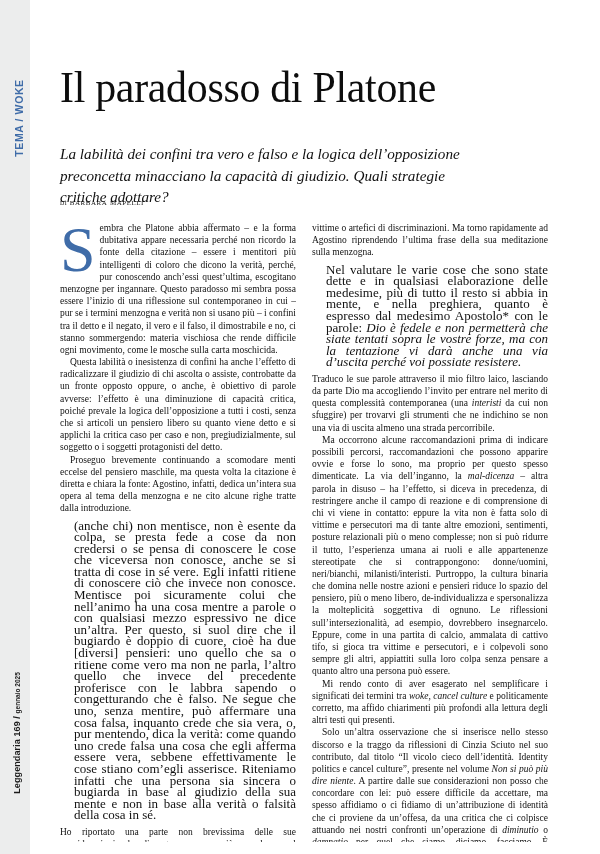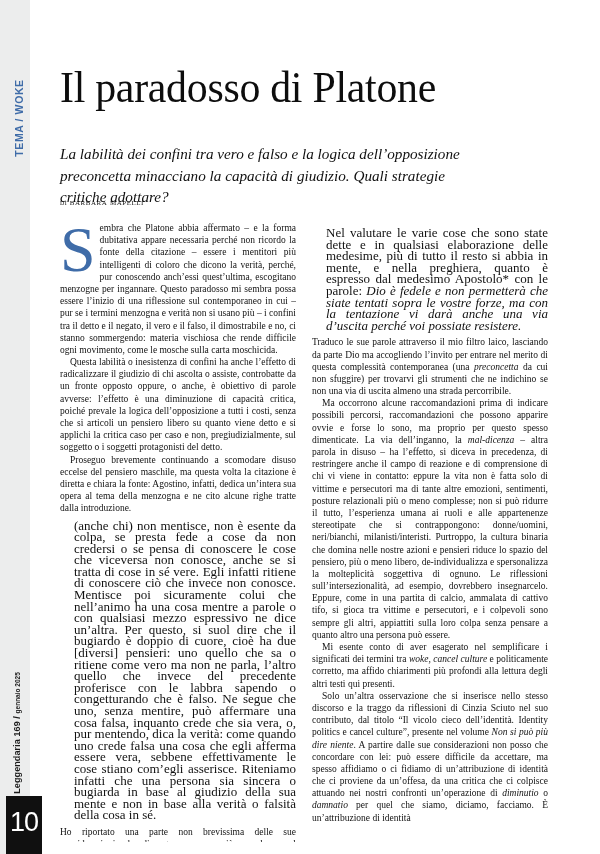--- a/index.html
+++ b/index.html
@@ -155,43 +155,43 @@
 </style>
 </head>
 <body>
 
 <div id="page">
 
   <div class="rail">
     <div class="rail-tema">TEMA / WOKE</div>
     <div class="rail-issue"><span>Leggendaria 169 / </span><span class="date">gennaio 2025</span></div>
   </div>
-  <div class="folio">10</div>
 
   <div class="content">
 
     <h1 class="headline">Il paradosso di Platone</h1>
 
     <div class="standfirst">La labilità dei confini tra vero e falso e la logica dell’opposizione preconcetta minacciano la capacità di giudizio. Quali strategie critiche adottare?</div>
 
     <div class="byline"><span class="di">di </span><span>Barbara Mapelli</span></div>
 
     <div class="cols">
 
       <div class="col col-1">
         <p class="noind"><span class="dropcap">S</span><span>embra che Platone abbia affermato – e la forma dubitativa appare necessaria perché non ricordo la fonte della citazione – essere i mentitori più intelligenti di coloro che dicono la verità, perché, pur conoscendo anch’essi quest’ultima, escogitano menzogne per ingannare. Questo paradosso mi sembra possa essere l’inizio di una riflessione sul contemporaneo in cui – pur se i termini menzogna e verità non si usano più – i confini tra il detto e il negato, il vero e il falso, il dimostrabile e no, ci stanno sommergendo: materia vischiosa che rende difficile ogni movimento, come le mosche sulla carta moschicida.</span></p>
         <p class="ind">Questa labilità o inesistenza di confini ha anche l’effetto di radicalizzare il giudizio di chi ascolta o assiste, controbatte da un fronte opposto oppure, o anche, è obiettivo di parole avverse: l’effetto è una diminuzione di capacità critica, poiché prevale la logica dell’opposizione a tutti i costi, senza che si articoli un pensiero libero su quanto viene detto e si applichi la critica caso per caso e non, pregiudizialmente, sul soggetto o i soggetti protagonisti del detto.</p>
-        <p class="ind">Proseguo brevemente continuando a scomodare disuso eccelse del pensiero maschile, ma questa volta la citazione è diretta e chiara la fonte: Agostino, infatti, dedica un’intera sua opera al tema della menzogna e ne cito alcune righe tratte dalla introduzione.</p>
+        <p class="ind">Proseguo brevemente continuando a scomodare menti eccelse del pensiero maschile, ma questa volta la citazione è diretta e chiara la fonte: Agostino, infatti, dedica un’intera sua opera al tema della menzogna e ne cito alcune righe tratte dalla introduzione.</p>
         <p class="quote">(anche chi) non mentisce, non è esente da colpa, se presta fede a cose da non credersi o se pensa di conoscere le cose che viceversa non conosce, anche se si tratta di cose in sé vere. Egli infatti ritiene di conoscere ciò che invece non conosce. Mentisce poi sicuramente colui che nell’animo ha una cosa mentre a parole o con qualsiasi mezzo espressivo ne dice un’altra. Per questo, si suol dire che il bugiardo è doppio di cuore, cioè ha due [diversi] pensieri: uno quello che sa o ritiene come vero ma non ne parla, l’altro quello che invece del precedente proferisce con le labbra sapendo o congetturando che è falso. Ne segue che uno, senza mentire, può affermare una cosa falsa, inquanto crede che sia vera, o, pur mentendo, dica la verità: come quando uno crede falsa una cosa che egli afferma essere vera, sebbene effettivamente le cose stiano com’egli asserisce. Riteniamo infatti che una persona sia sincera o bugiarda in base al giudizio della sua mente e non in base alla verità o falsità della cosa in sé.</p>
         <p class="noind"><span>Ho riportato una parte non brevissima delle sue considerazioni, che divengono sempre più complesse nel proseguire del testo, poiché mi sembra che questa complessità possa avvicinarci ulteriormente ai nostri tempi, alle difficoltà che ci propongono alcune proposizioni entrate nel dire comune – </span><i>woke, cancel culture</i><span>, politicamente corretto – per interpretare linguaggi, posture politiche, messaggi da social o media, che creano o confermano</span></p>
       </div>
 
       <div class="col col-2">
+        <p class="noind">vittime o artefici di discriminazioni. Ma torno rapidamente ad Agostino riprendendo l’ultima frase della sua meditazione sulla menzogna.</p>
         <p class="quote"><span>Nel valutare le varie cose che sono state dette e in qualsiasi elaborazione delle medesime, più di tutto il resto si abbia in mente, e nella preghiera, quanto è espresso dal medesimo Apostolo* con le parole: </span><i>Dio è fedele e non permetterà che siate tentati sopra le vostre forze, ma con la tentazione vi darà anche una via d’uscita perché voi possiate resistere.</i></p>
-        <p class="noind"><span>Traduco le sue parole attraverso il mio filtro laico, lasciando da parte Dio ma accogliendo l’invito per entrare nel merito di questa complessità contemporanea (una </span><i>preconcetta</i><span> da cui non sfuggire) per trovarvi gli strumenti che ne indichino se non una via di uscita almeno una strada percorribile.</span></p>
+        <p class="noind"><span>Traduco le sue parole attraverso il mio filtro laico, lasciando da parte Dio ma accogliendo l’invito per entrare nel merito di questa complessità contemporanea (una </span><i>interisti</i><span> da cui non sfuggire) per trovarvi gli strumenti che ne indichino se non una via di uscita almeno una strada percorribile.</span></p>
         <p class="ind"><span>Ma occorrono alcune raccomandazioni prima di indicare possibili percorsi, raccomandazioni che possono apparire ovvie e forse lo sono, ma proprio per questo spesso dimenticate. La via dell’inganno, la </span><i>mal-dicenza</i><span> – altra parola in disuso – ha l’effetto, si diceva in precedenza, di restringere anche il campo di reazione e di comprensione di chi vi viene in contatto: eppure la vita non è fatta solo di vittime e persecutori ma di tante altre emozioni, sentimenti, posture relazionali più o meno complesse; non si può ridurre il tutto, l’esperienza umana ai ruoli e alle appartenenze stereotipate che si contrappongono: donne/uomini, neri/bianchi, milanisti/interisti. Purtroppo, la cultura binaria che domina nelle nostre azioni e pensieri riduce lo spazio del pensiero, più o meno libero, de-individualizza e spersonalizza la molteplicità soggettiva di ognuno. Le riflessioni sull’intersezionalità, ad esempio, dovrebbero insegnarcelo. Eppure, come in una partita di calcio, ammalata di cattivo tifo, si gioca tra vittime e persecutori, e i colpevoli sono sempre gli altri, appiattiti sulla loro colpa senza pensare a quanto altro una persona può essere.</span></p>
-        <p class="ind"><span>Mi esente conto di aver esagerato nel semplificare i significati dei termini tra </span><i>woke, cancel culture</i><span> e politicamente corretto, ma affido chiarimenti più profondi alla lettura degli altri testi qui presenti.</span></p>
+        <p class="ind"><span>Mi rendo conto di aver esagerato nel semplificare i significati dei termini tra </span><i>woke, cancel culture</i><span> e politicamente corretto, ma affido chiarimenti più profondi alla lettura degli altri testi qui presenti.</span></p>
         <p class="ind"><span>Solo un’altra osservazione che si inserisce nello stesso discorso e la traggo da riflessioni di Cinzia Sciuto nel suo contributo, dal titolo “Il vicolo cieco dell’identità. Identity politics e cancel culture”, presente nel volume </span><i>Non si può più dire niente</i><span>. A partire dalle sue considerazioni non posso che concordare con lei: può essere difficile da accettare, ma spesso affidiamo o ci fidiamo di un’attribuzione di identità che ci proviene da un’offesa, da una critica che ci colpisce attuando nei nostri confronti un’operazione di </span><i>diminutio</i><span> o </span><i>damnatio</i><span> per quel che siamo, diciamo, facciamo. È un’attribuzione di identità</span></p>
       </div>
 
     </div>
   </div>
 </div>
 
 </body></html>

